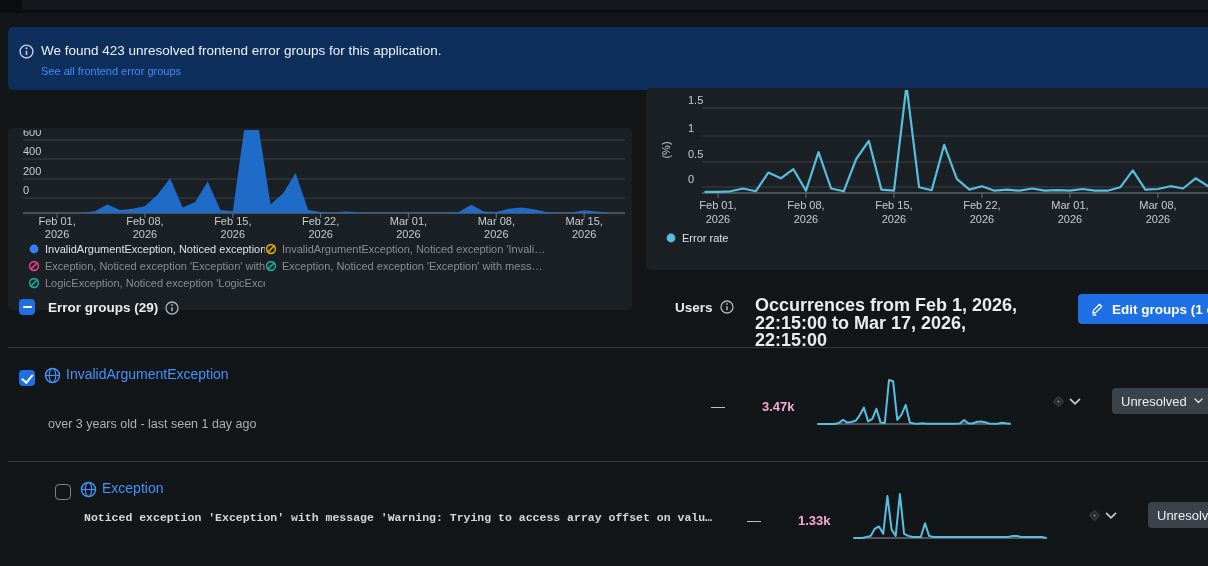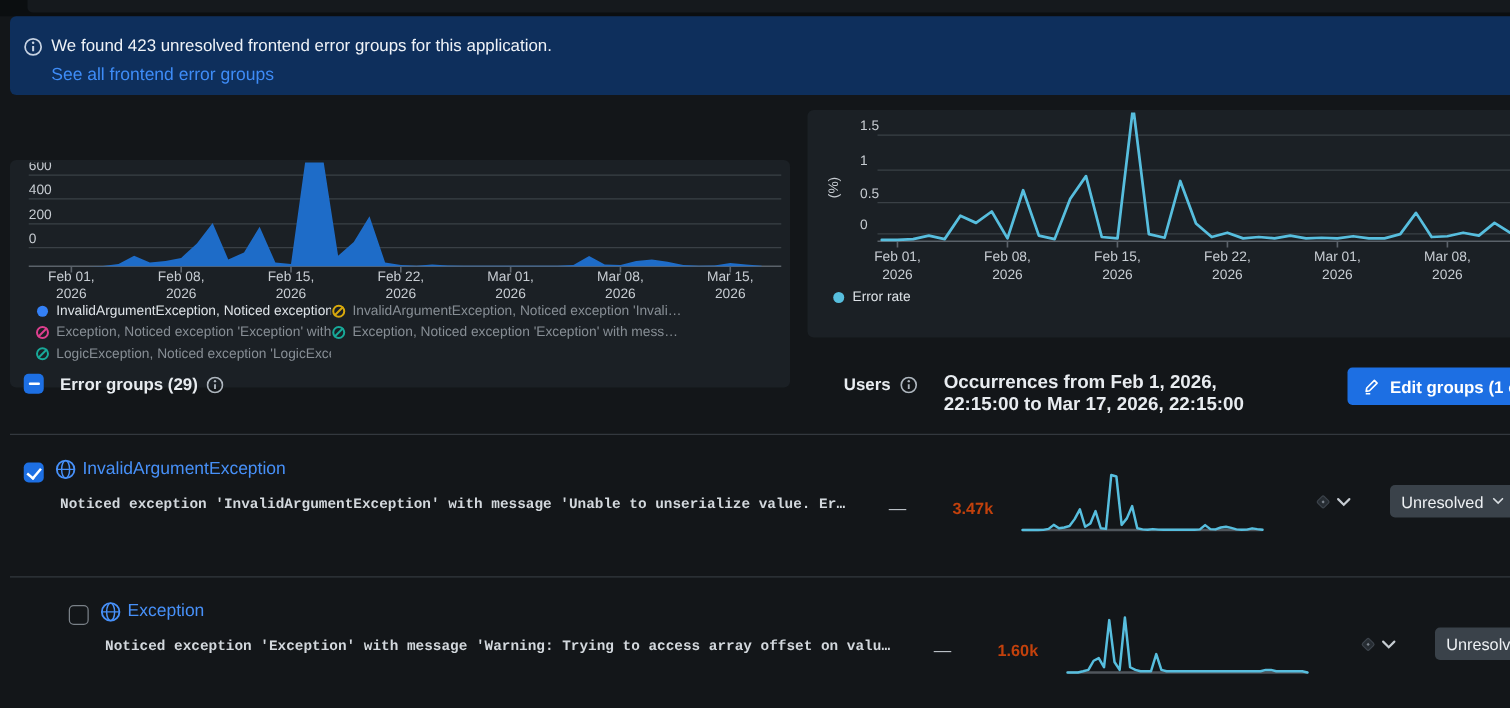--- a/index.html
+++ b/index.html
@@ -11,39 +11,39 @@
     color:#e8ecf0;
   }
   :root{
     --banner-bg:#0e2f5c; --link-blue:#3e8cf7; --row-link:#4790f8;
     --checkbox-blue:#1d6fe3; --edit-btn-bg:#1d6fe3; --pill-bg:#3a424a;
     --panel-bg:#1b2025;
   }
   .top-strip{position:absolute;left:0;top:0;width:1208px;height:13px;background:#0b0e10;}
   .top-strip-inner{position:absolute;left:22px;top:0;right:0;height:10px;background:#15191d;border-radius:0 0 0 4px;}
 
-  .banner{position:absolute;left:8px;top:13px;width:1200px;height:63px;background:var(--banner-bg);border-radius:5px 0 0 5px;}
+  .banner{position:absolute;left:8px;top:27px;width:1200px;height:63px;background:var(--banner-bg);border-radius:5px 0 0 5px;}
   .banner-icon{position:absolute;left:11px;top:17px;color:#c6d2e2;}
   .banner-message{position:absolute;left:33px;top:16px;font-size:13.5px;color:#eef2f7;}
-  .banner-link{position:absolute;left:33px;top:38px;font-size:14px;color:var(--link-blue);cursor:pointer;text-decoration:none;}
+  .banner-link{position:absolute;left:33px;top:38px;font-size:11px;color:var(--link-blue);cursor:pointer;text-decoration:none;}
 
   .panel{position:absolute;top:88px;height:182px;background:var(--panel-bg);}
   .panel-left{left:8px;width:624px;border-radius:5px;margin-top:40px;}
   .panel-right{left:646px;width:562px;border-radius:5px 0 0 5px;overflow:hidden;}
   .chart-svg{position:absolute;left:0;top:2px;display:block;}
 
   .legend-grid{position:absolute;left:20px;top:115px;display:grid;grid-template-columns:237px 330px;row-gap:5px;}
   .legend-item{display:flex;align-items:center;gap:5px;font-size:11px;color:#dde2e7;white-space:nowrap;overflow:hidden;cursor:pointer;}
   .legend-item .legend-label{overflow:hidden;text-overflow:clip;}
   .legend-item.dim{color:#878e95;}
   .legend-single{position:absolute;left:19px;top:144px;}
 
   .hdr-title{position:absolute;left:48px;top:300px;font-size:13.5px;font-weight:600;display:flex;align-items:center;gap:7px;}
-  .hdr-users{position:absolute;left:675px;top:300px;font-size:13.5px;font-weight:600;display:flex;align-items:center;gap:7px;}
-  .hdr-occ{position:absolute;left:755px;top:297px;width:272px;font-size:15px;font-weight:600;line-height:17.5px;}
+  .hdr-users{position:absolute;left:675px;top:300px;font-size:13.5px;font-weight:600;display:flex;gap:7px;}
+  .hdr-occ{position:absolute;left:755px;top:297px;width:272px;font-size:18px;font-weight:600;line-height:17.5px;}
   .info-icon{color:#aeb6be;display:inline-flex;}
   .edit-btn{position:absolute;left:1078px;top:294px;height:30px;width:150px;background:var(--edit-btn-bg);color:#fff;
     border:none;border-radius:4px;font-size:13.5px;font-weight:600;font-family:inherit;display:flex;align-items:center;gap:8px;
     padding:0 0 0 13px;white-space:nowrap;cursor:pointer;overflow:hidden;}
 
   .divider{position:absolute;left:8px;right:0;height:1px;background:#33383e;}
   .d1{top:347px;} .d2{top:461px;}
 
   .erow{position:absolute;left:0;width:1208px;}
   .row1{top:348px;height:113px;} .row2{top:462px;height:104px;margin-left:36px;}
@@ -52,21 +52,21 @@
   .cb-indeterminate::after{content:'';position:absolute;left:3.5px;top:6.8px;width:9px;height:2.6px;background:#fff;border-radius:1px;}
   .cb-checked::after{content:'';position:absolute;left:5.2px;top:2.4px;width:4.6px;height:8.6px;border:solid #fff;border-width:0 2.2px 2.2px 0;transform:rotate(40deg);}
   .cb-unchecked{border:1.5px solid #7a8188;background:transparent;}
   .hdr-cb{left:19px;top:299px;}
   .row-cb{left:19px;top:22px;}
   .globe-icon{position:absolute;left:44px;top:19px;color:var(--row-link);}
   .row-title{position:absolute;left:66px;top:18px;font-size:14px;color:var(--row-link);cursor:pointer;text-decoration:none;}
   .row-message{position:absolute;left:48px;top:49px;font-family:"Liberation Mono", monospace;font-weight:700;font-size:11.5px;color:#d3d8dd;white-space:nowrap;}
   .row-age{position:absolute;left:48px;top:69px;font-size:12.5px;color:#a9b0b7;}
   .row-users{position:absolute;left:711px;top:50px;font-size:14px;color:#b9bfc5;}
-  .row-count{position:absolute;left:762px;top:51px;font-size:13px;font-weight:600;color:#c2410c;}
+  .row-count{position:absolute;left:762px;top:51px;font-size:13px;font-weight:600;color:#f9a8d4;}
   .row-spark{position:absolute;left:816px;top:24px;}
   .diamond-icon{position:absolute;left:1051px;top:46px;}
   .row-chevron{position:absolute;left:1069px;top:50px;cursor:pointer;}
   .status-pill{position:absolute;left:1112px;top:40px;height:26px;min-width:91px;background:var(--pill-bg);border:none;border-radius:4px;
     color:#edf0f3;font-size:13px;font-family:inherit;display:flex;align-items:center;gap:7px;padding:0 9px;cursor:pointer;box-sizing:border-box;}
   svg{display:block;}
   text{font-family:"Liberation Sans", sans-serif;}
 </style>
 </head>
 <body>
@@ -240,21 +240,21 @@
   <div class="erow row1">
     <span class="cb row-cb cb-checked"></span>
     <span class="globe-icon">
       <svg width="17" height="17" viewBox="0 0 16 16">
           <circle cx="8" cy="8" r="6.6" fill="none" stroke="currentColor" stroke-width="1.4"></circle>
           <ellipse cx="8" cy="8" rx="3" ry="6.6" fill="none" stroke="currentColor" stroke-width="1.1"></ellipse>
           <line x1="1.4" y1="8" x2="14.6" y2="8" stroke="currentColor" stroke-width="1.1"></line>
         </svg>
     </span>
     <a class="row-title">InvalidArgumentException</a>
-    <div class="row-message">Noticed exception 'InvalidArgumentException' with message 'Unable to unserialize value. Er…</div>
+    <div class="row-age">over 3 years old - last seen 1 day ago</div>
     <div class="row-users">—</div>
     <div class="row-count">3.47k</div>
     <svg class="row-spark" viewBox="0 0 196 55" width="196" height="55">
         <line x1="2" y1="52" x2="194" y2="52" stroke="#50565c" stroke-width="2"></line>
         <polyline points="2.0,52.0 6.2,52.0 10.3,52.0 14.5,52.0 18.7,51.9 22.9,51.1 27.0,47.9 31.2,50.6 35.4,50.0 39.6,48.8 43.7,43.3 47.9,35.5 52.1,49.4 56.3,46.8 60.4,36.9 64.6,50.6 68.8,51.1 73.0,8.0 77.1,9.2 81.3,47.9 85.5,42.7 89.7,32.9 93.8,50.6 98.0,51.5 102.2,51.8 106.3,51.3 110.5,51.7 114.7,51.8 118.9,51.8 123.0,51.8 127.2,51.8 131.4,51.8 135.6,51.8 139.7,51.8 143.9,51.5 148.1,48.1 152.3,51.3 156.4,51.5 160.6,50.0 164.8,49.4 169.0,50.3 173.1,51.5 177.3,51.8 181.5,51.7 185.7,50.7 189.8,51.3 194.0,51.8" fill="none" stroke="#57bede" stroke-width="2" stroke-linejoin="round" stroke-linecap="round"></polyline>
       </svg>
     <span class="diamond-icon">
       <svg width="15" height="15" viewBox="0 0 15 15">
           <rect x="3.8" y="3.8" width="7.4" height="7.4" rx="1.4" transform="rotate(45 7.5 7.5)" fill="#262c32" stroke="#3c434b" stroke-width="1"></rect>
           <rect x="6.6" y="6.6" width="1.8" height="1.8" transform="rotate(45 7.5 7.5)" fill="#7d858e"></rect>
@@ -282,21 +282,21 @@
     <span class="globe-icon">
       <svg width="17" height="17" viewBox="0 0 16 16">
           <circle cx="8" cy="8" r="6.6" fill="none" stroke="currentColor" stroke-width="1.4"></circle>
           <ellipse cx="8" cy="8" rx="3" ry="6.6" fill="none" stroke="currentColor" stroke-width="1.1"></ellipse>
           <line x1="1.4" y1="8" x2="14.6" y2="8" stroke="currentColor" stroke-width="1.1"></line>
         </svg>
     </span>
     <a class="row-title">Exception</a>
     <div class="row-message">Noticed exception 'Exception' with message 'Warning: Trying to access array offset on valu…</div>
     <div class="row-users">—</div>
-    <div class="row-count">1.60k</div>
+    <div class="row-count">1.33k</div>
     <svg class="row-spark" viewBox="0 0 196 55" width="196" height="55">
         <line x1="2" y1="52" x2="194" y2="52" stroke="#50565c" stroke-width="2"></line>
         <polyline points="2.0,52.0 6.2,52.0 10.3,52.0 14.5,51.0 18.7,49.9 22.9,42.6 27.0,40.5 31.2,47.8 35.4,10.1 39.6,43.6 43.7,49.9 47.9,8.0 52.1,47.8 56.3,49.9 60.4,51.0 64.6,51.0 68.8,51.0 73.0,37.3 77.1,49.9 81.3,51.0 85.5,51.0 89.7,51.0 93.8,51.0 98.0,51.0 102.2,51.0 106.3,51.0 110.5,51.0 114.7,51.0 118.9,51.0 123.0,51.0 127.2,51.0 131.4,51.0 135.6,51.0 139.7,51.0 143.9,51.0 148.1,51.0 152.3,51.0 156.4,51.0 160.6,49.9 164.8,49.9 169.0,51.0 173.1,51.0 177.3,51.0 181.5,51.0 185.7,51.0 189.8,51.0 194.0,52.0" fill="none" stroke="#57bede" stroke-width="2" stroke-linejoin="round" stroke-linecap="round"></polyline>
       </svg>
     <span class="diamond-icon">
       <svg width="15" height="15" viewBox="0 0 15 15">
           <rect x="3.8" y="3.8" width="7.4" height="7.4" rx="1.4" transform="rotate(45 7.5 7.5)" fill="#262c32" stroke="#3c434b" stroke-width="1"></rect>
           <rect x="6.6" y="6.6" width="1.8" height="1.8" transform="rotate(45 7.5 7.5)" fill="#7d858e"></rect>
         </svg>
     </span>

